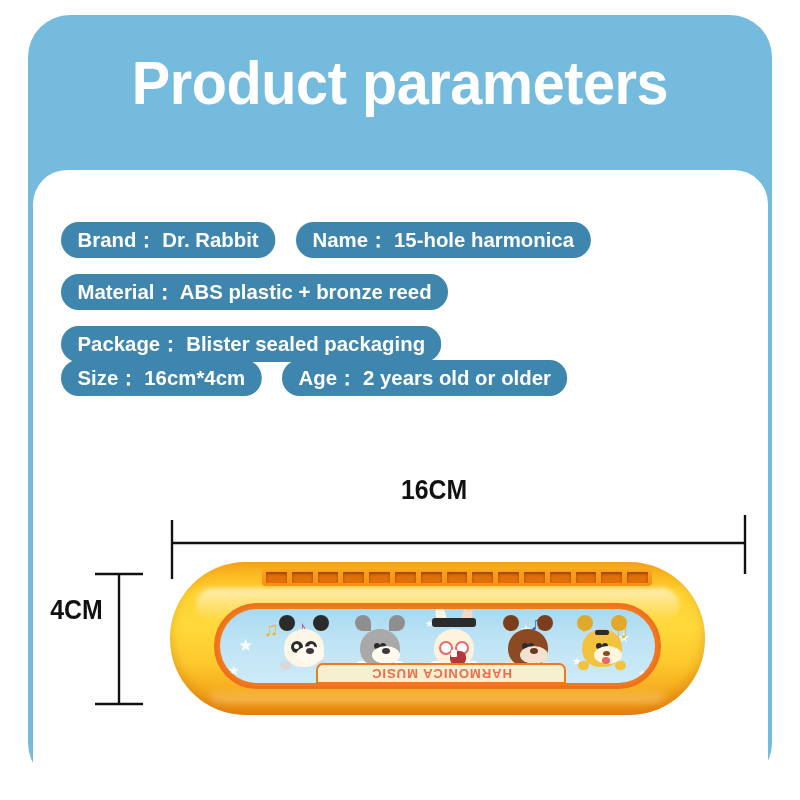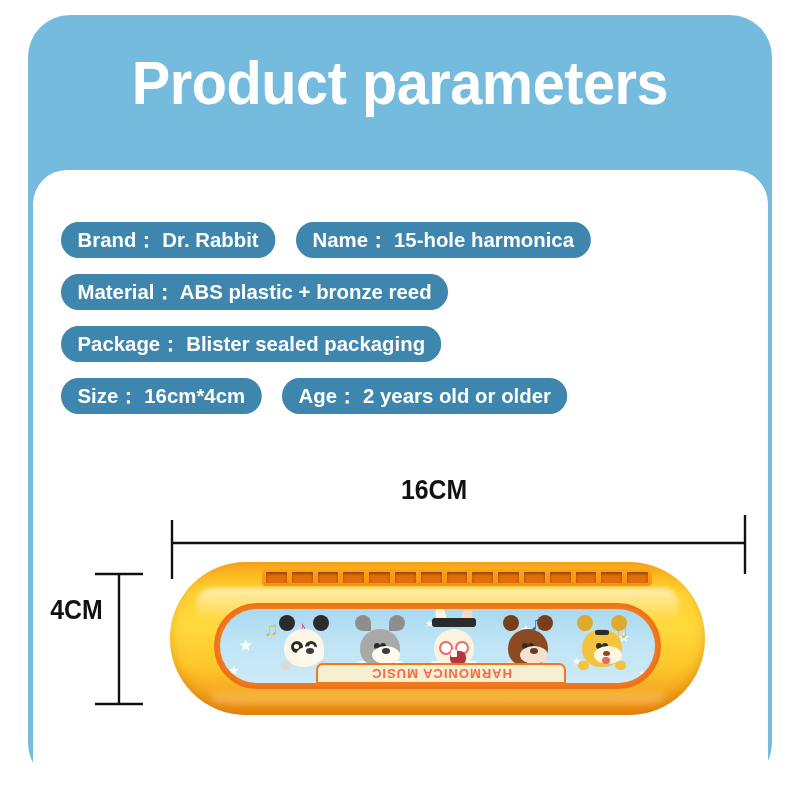--- a/index.html
+++ b/index.html
@@ -67,21 +67,21 @@
     font-weight:bold;
     white-space:nowrap;
     font-family:"Liberation Sans Narrow","Liberation Sans",sans-serif;
     transform:scaleX(0.97);
     transform-origin:left center;
     letter-spacing:0px;
   }
   #row0{top:52px;}
   #row1{top:104px;}
   #row2{top:156px;}
-  #row3{top:208px;}
+  #row3{top:190px;}
 
   
   #dims{position:absolute;left:0;top:0;width:735px;height:600px;pointer-events:none;}
   .dim-label{
     position:absolute;
     color:#111111;
     font-weight:bold;
     font-size:27px;
     font-family:"Liberation Sans Narrow","Liberation Sans",sans-serif;
     transform:scaleX(0.92);

